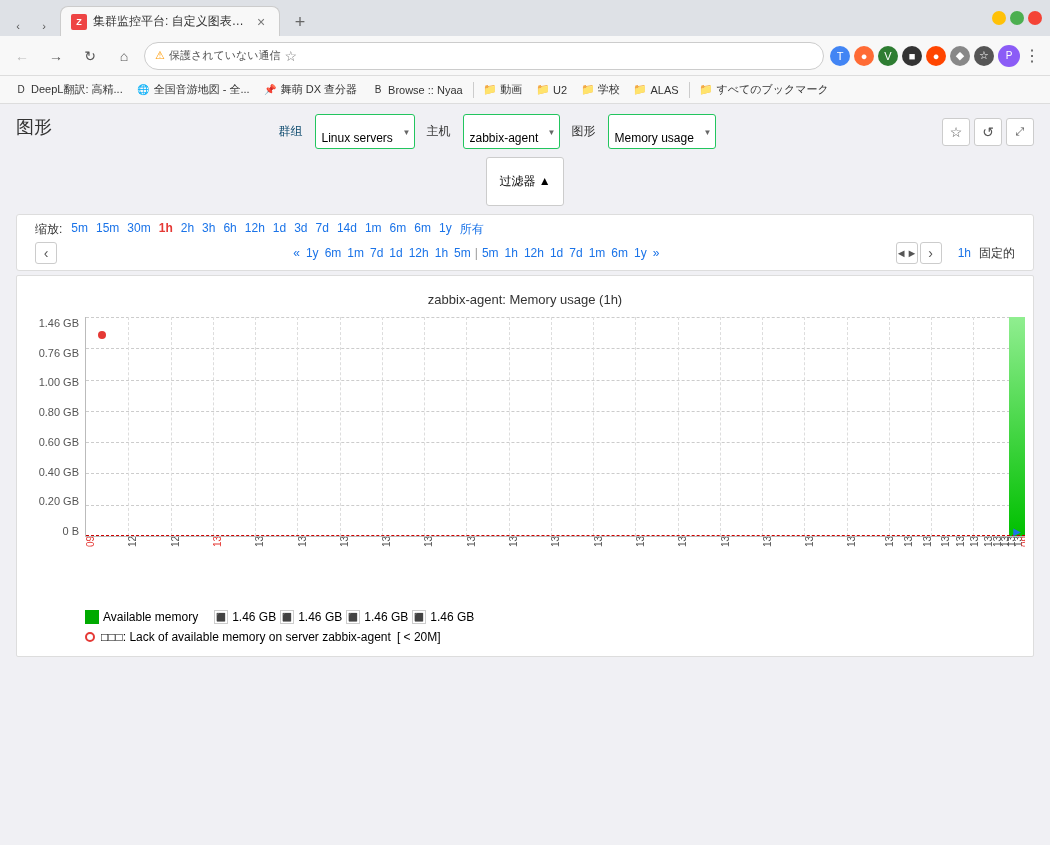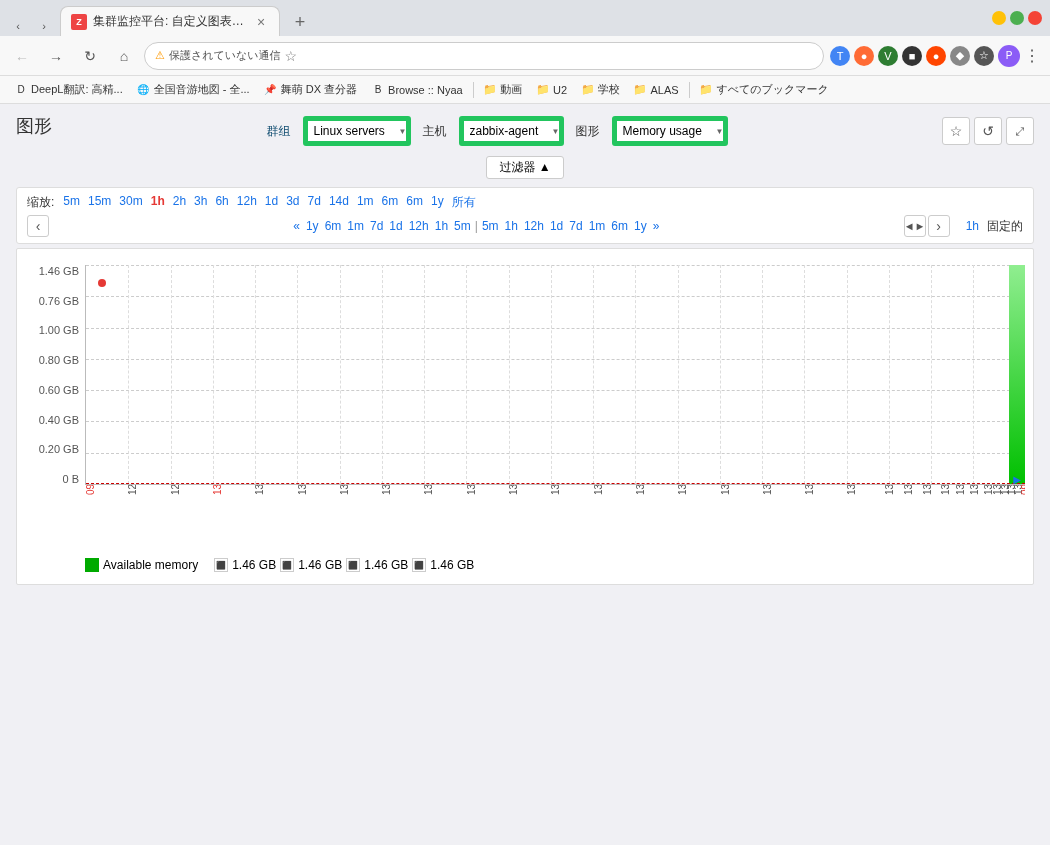--- a/index.html
+++ b/index.html
@@ -43,24 +43,24 @@
     .bk-folder { display: flex; align-items: center; gap: 3px; padding: 2px 6px; border-radius: 4px; cursor: pointer; font-size: 11px; color: #333; }
 
     
     .page-content { flex: 1; background: #f0f0f4; overflow: hidden; }
     .page-inner { padding: 10px 16px; }
 
     
     .page-title { font-size: 18px; font-weight: normal; color: #333; margin-bottom: 10px; }
     .action-btn { width: 28px; height: 28px; border: 1px solid #ccc; border-radius: 3px; background: white; display: flex; align-items: center; justify-content: center; cursor: pointer; color: #555; font-size: 14px; }
     .filter-toggle-bar { display: flex; justify-content: center; margin-bottom: 8px; }
-    .filter-toggle { border: 1px solid #ccc; border-radius: 3px; background: white; padding: 2px 12px; font-size: 12px; cursor: pointer; display: flex; align-items: center; gap: 4px; }
-
-    
-    .time-controls { background: white; border: 1px solid #ddd; border-radius: 3px; padding: 6px 10px; margin-bottom: 4px; }
+    .filter-toggle { border: 1px solid #ccc; border-radius: 3px; background: white; padding: 15px 12px; font-size: 12px; cursor: pointer; display: flex; align-items: center; gap: 4px; }
+
+    
+    .time-controls { background: white; border: 1px solid #ddd; border-radius: 3px; padding: 6px 18px; margin-bottom: 4px; }
     .zoom-row { display: flex; align-items: center; justify-content: space-between; margin-bottom: 4px; }
     .zoom-label { font-size: 12px; color: #333; margin-right: 6px; }
     .zoom-links { display: flex; gap: 2px; }
     .zoom-link { font-size: 12px; color: #1a73e8; cursor: pointer; padding: 0 3px; }
     .zoom-link.active { color: #e53935; font-weight: bold; }
     .time-range { font-size: 12px; color: #333; }
     .nav-row { display: flex; align-items: center; justify-content: space-between; }
     .nav-arrow { width: 22px; height: 22px; border: 1px solid #ccc; border-radius: 3px; background: white; display: flex; align-items: center; justify-content: center; cursor: pointer; color: #555; font-size: 14px; }
     .nav-arrows-right { display: flex; gap: 2px; }
     .period-links { display: flex; gap: 2px; align-items: center; font-size: 12px; }
@@ -82,21 +82,21 @@
     
     .legend { display: flex; align-items: center; gap: 16px; padding: 8px 0 4px 60px; flex-wrap: wrap; font-size: 12px; }
     .legend-item { display: flex; align-items: center; gap: 4px; }
     .legend-icon-box { width: 14px; height: 14px; border: 1px solid #ccc; display: flex; align-items: center; justify-content: center; font-size: 8px; }
     .legend-circle { width: 10px; height: 10px; border-radius: 50%; border: 2px solid #e53935; background: transparent; }
 
     
     .tick-line { position: absolute; top: 0; bottom: 0; border-left: 1px dashed #ddd; }
 
     .select-wrapper { position: relative; display: inline-block; }
-    .select-wrapper select { appearance: none; -webkit-appearance: none; padding: 3px 20px 3px 6px; font-size: 12px; border: 5px solid #22c55e; border-radius: 3px; background: white; cursor: pointer; }
+    .select-wrapper select { appearance: none; -webkit-appearance: none; padding: 16px 20px 3px 6px; font-size: 12px; border: 1px solid #22c55e; border-radius: 3px; background: white; cursor: pointer; }
     .select-wrapper::after { content: "▼"; position: absolute; right: 4px; top: 50%; transform: translateY(-50%); font-size: 8px; color: #666; pointer-events: none; }
   </style>
 </head>
 <body>
 
 <div class="browser-frame">
 
   <div class="tab-bar">
     <div class="tab-bar-left">
       <div class="tab-arrow">‹</div>
@@ -272,20 +272,21 @@
               <div class="nav-arrow" style="font-size:11px;">◄►</div>
               <div class="nav-arrow">›</div>
             </div>
             <span style="font-size:12px;color:#1a73e8;margin-left:8px;">1h</span>
             <span class="fixed-label">固定的</span>
           </div>
         </div>
       </div>
 
       <div class="chart-container">
+        <div class="chart-title">zabbix-agent: Memory usage (1h)</div>
         <div class="chart-area">
 
           <div class="chart-y-axis">
             <span>1.46 GB</span>
             <span>0.76 GB</span>
             <span>1.00 GB</span>
             <span>0.80 GB</span>
             <span>0.60 GB</span>
             <span>0.40 GB</span>
             <span>0.20 GB</span>
@@ -380,17 +381,22 @@
             <div class="legend-icon-box">⬛</div>
             <span>1.46 GB</span>
             <div class="legend-icon-box">⬛</div>
             <span>1.46 GB</span>
             <div class="legend-icon-box">⬛</div>
             <span>1.46 GB</span>
             <div class="legend-icon-box">⬛</div>
             <span>1.46 GB</span>
           </div>
         </div>
+        <div style="display:flex;align-items:center;gap:6px;padding:2px 0 4px 60px;font-size:12px;">
+          <div class="legend-circle"></div>
+          <span>□□□: Lack of available memory on server zabbix-agent</span>
+          <span>[ &lt; 20M]</span>
+        </div>
       </div>
 
     </div>
   </div>
 </div>
 
 </body></html>

